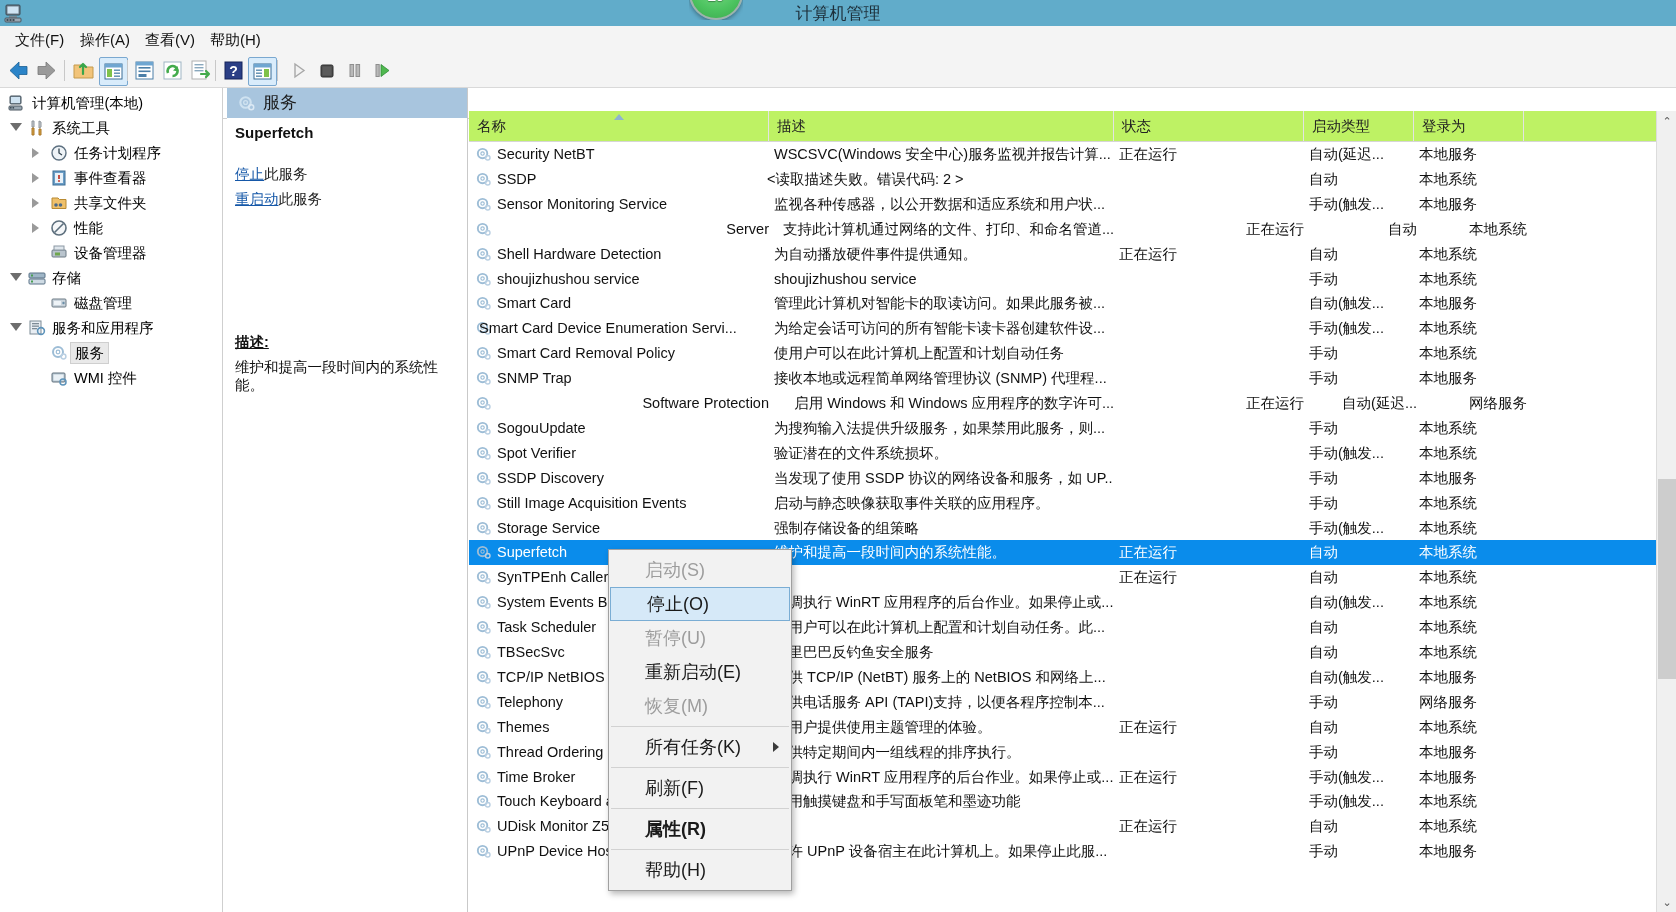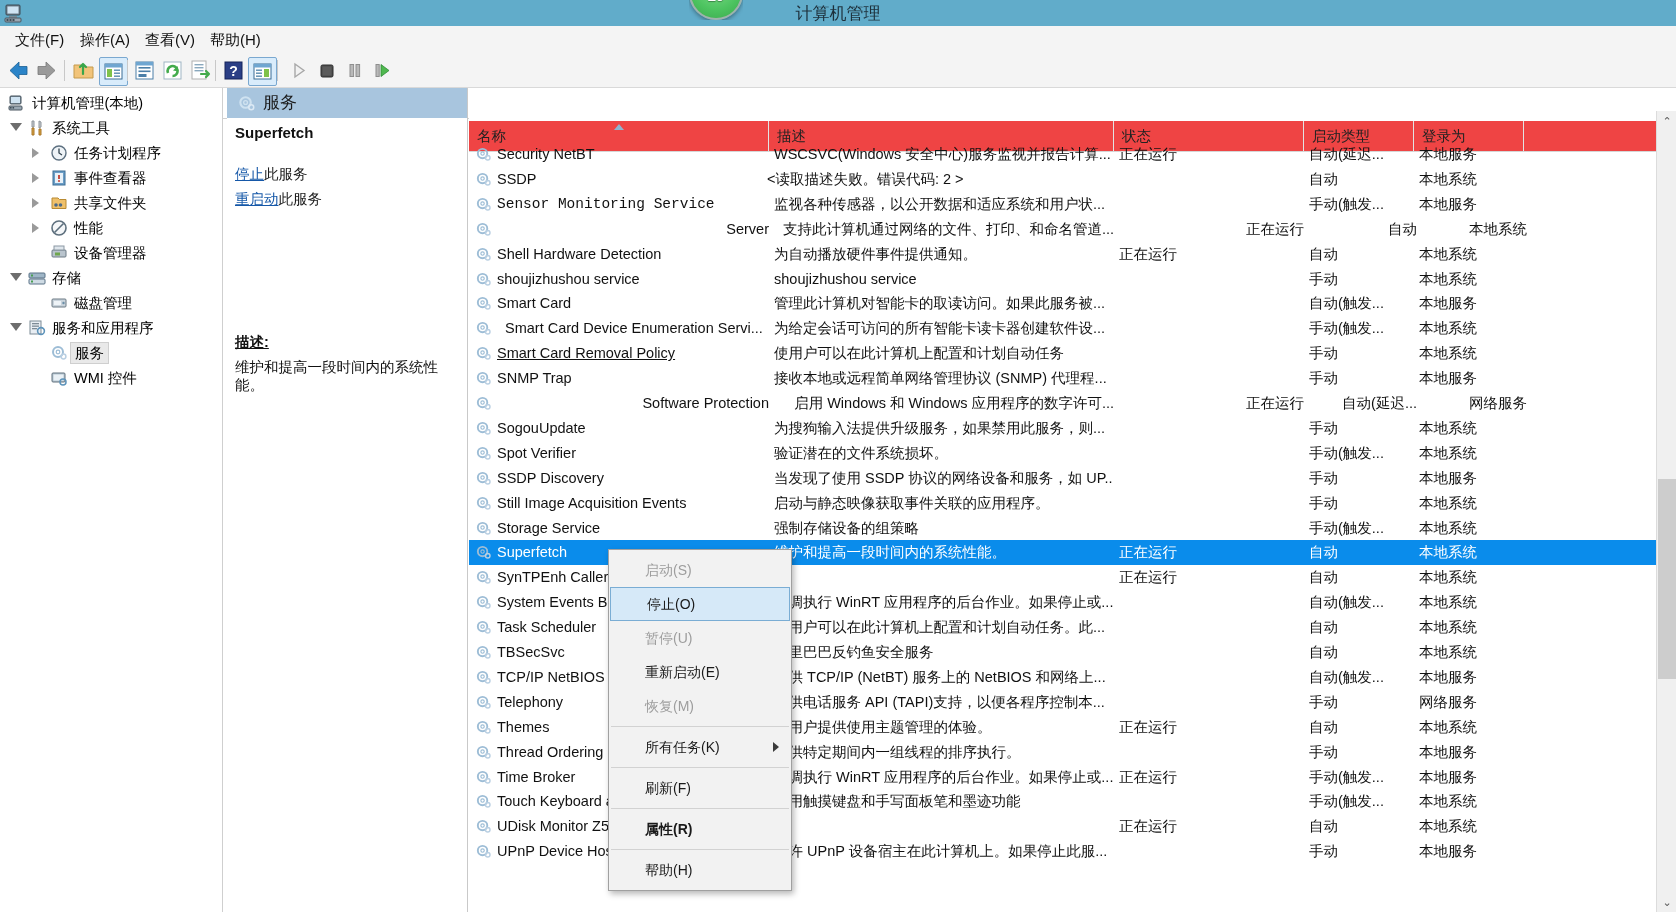--- a/index.html
+++ b/index.html
@@ -149,21 +149,21 @@
     font-size: 14.5px; color: #111; line-height: 18px;
   }
 
   
   .listwrap {
     position: absolute; left: 246px; top: 23px; width: 1207px; height: 801px;
     overflow: hidden; background: #fff;
   }
   .lheader {
     position: absolute; left: 0; top: 0; height: 30px; width: 1207px;
-    background: #ef4444; border-bottom: 1px solid #d6d6d6; margin-top: 10px;
+    background: #bef264; border-bottom: 1px solid #d6d6d6;
   }
   .lhcell {
     position: absolute; top: 0; height: 30px; line-height: 30px;
     font-size: 14.5px; color: #222;
     border-right: 1px solid #e3e3e3;
     box-sizing: border-box; padding-left: 8px;
     cursor: default; white-space: nowrap; overflow: hidden;
   }
   .sortarrow {
     position: absolute; width: 0; height: 0;
@@ -205,21 +205,21 @@
 
   
   .ctxmenu {
     position: absolute; left: 608px; top: 549px; width: 182px;
     background: #f2f2f2; border: 1px solid #a0a0a0;
     box-shadow: 2px 3px 6px rgba(0,0,0,0.28);
     padding: 3px 0;
   }
   .ctxitem {
     position: relative; height: 34px; line-height: 34px;
-    font-size: 14px; color: #1a1a1a; padding-left: 36px;
+    font-size: 18px; color: #1a1a1a; padding-left: 36px;
     cursor: default; white-space: nowrap;
   }
   .ctxitem.disabled { color: #9d9d9d; }
   .ctxitem.bold { font-weight: bold; }
   .ctxitem.hl {
     background: #d6e9f8; border: 1px solid #7aadd4;
     box-sizing: border-box; line-height: 32px; margin: 0 1px;
   }
   .ctxsep { height: 1px; background: #d2d2d2; margin: 3px 2px; }
   .submark {
@@ -547,21 +547,21 @@
             <div class="cell" style="left: 650px; width: 185px;"></div>
             <div class="cell" style="left: 840px; width: 108px;">自动</div>
             <div class="cell" style="left: 950px; width: 108px;">本地系统</div>
           </div>
           <div class="row" style="top: 80.8px;">
             <svg class="gear" viewBox="0 0 18 18">
               <circle cx="8" cy="8" r="5" fill="none" stroke="#9dbdd6" stroke-width="2"></circle>
               <circle cx="8" cy="8" r="1.8" fill="none" stroke="#9dbdd6" stroke-width="1.2"></circle>
               <circle cx="13.5" cy="12.5" r="2.4" fill="none" stroke="#b9cfe2" stroke-width="1.5"></circle>
             </svg>
-            <div class="cell" style="left: 28px; width: 272px; font-family: Liberation Mono, monospace;">Sensor Monitoring Service</div>
+            <div class="cell" style="left: 28px; width: 272px;">Sensor Monitoring Service</div>
             <div class="cell" style="left: 305px; width: 340px;">监视各种传感器，以公开数据和适应系统和用户状...</div>
             <div class="cell" style="left: 650px; width: 185px;"></div>
             <div class="cell" style="left: 840px; width: 108px;">手动(触发...</div>
             <div class="cell" style="left: 950px; width: 108px;">本地服务</div>
           </div>
           <div class="row" style="top: 105.7px; text-align: right;">
             <svg class="gear" viewBox="0 0 18 18">
               <circle cx="8" cy="8" r="5" fill="none" stroke="#9dbdd6" stroke-width="2"></circle>
               <circle cx="8" cy="8" r="1.8" fill="none" stroke="#9dbdd6" stroke-width="1.2"></circle>
               <circle cx="13.5" cy="12.5" r="2.4" fill="none" stroke="#b9cfe2" stroke-width="1.5"></circle>
@@ -607,33 +607,33 @@
             <div class="cell" style="left: 650px; width: 185px;"></div>
             <div class="cell" style="left: 840px; width: 108px;">自动(触发...</div>
             <div class="cell" style="left: 950px; width: 108px;">本地服务</div>
           </div>
           <div class="row" style="top: 205.3px;">
             <svg class="gear" viewBox="0 0 18 18">
               <circle cx="8" cy="8" r="5" fill="none" stroke="#9dbdd6" stroke-width="2"></circle>
               <circle cx="8" cy="8" r="1.8" fill="none" stroke="#9dbdd6" stroke-width="1.2"></circle>
               <circle cx="13.5" cy="12.5" r="2.4" fill="none" stroke="#b9cfe2" stroke-width="1.5"></circle>
             </svg>
-            <div class="cell" style="left: 36px; width: 272px;">Smart Card Device Enumeration Servi...</div>
+            <div class="cell" style="left: 10px; width: 272px;">Smart Card Device Enumeration Servi...</div>
             <div class="cell" style="left: 305px; width: 340px;">为给定会话可访问的所有智能卡读卡器创建软件设...</div>
             <div class="cell" style="left: 650px; width: 185px;"></div>
             <div class="cell" style="left: 840px; width: 108px;">手动(触发...</div>
             <div class="cell" style="left: 950px; width: 108px;">本地系统</div>
           </div>
           <div class="row" style="top: 230.2px;">
             <svg class="gear" viewBox="0 0 18 18">
               <circle cx="8" cy="8" r="5" fill="none" stroke="#9dbdd6" stroke-width="2"></circle>
               <circle cx="8" cy="8" r="1.8" fill="none" stroke="#9dbdd6" stroke-width="1.2"></circle>
               <circle cx="13.5" cy="12.5" r="2.4" fill="none" stroke="#b9cfe2" stroke-width="1.5"></circle>
             </svg>
-            <div class="cell" style="left: 28px; width: 272px; text-decoration: underline;">Smart Card Removal Policy</div>
+            <div class="cell" style="left: 28px; width: 272px;">Smart Card Removal Policy</div>
             <div class="cell" style="left: 305px; width: 340px;">使用户可以在此计算机上配置和计划自动任务</div>
             <div class="cell" style="left: 650px; width: 185px;"></div>
             <div class="cell" style="left: 840px; width: 108px;">手动</div>
             <div class="cell" style="left: 950px; width: 108px;">本地系统</div>
           </div>
           <div class="row" style="top: 255.1px;">
             <svg class="gear" viewBox="0 0 18 18">
               <circle cx="8" cy="8" r="5" fill="none" stroke="#9dbdd6" stroke-width="2"></circle>
               <circle cx="8" cy="8" r="1.8" fill="none" stroke="#9dbdd6" stroke-width="1.2"></circle>
               <circle cx="13.5" cy="12.5" r="2.4" fill="none" stroke="#b9cfe2" stroke-width="1.5"></circle>

